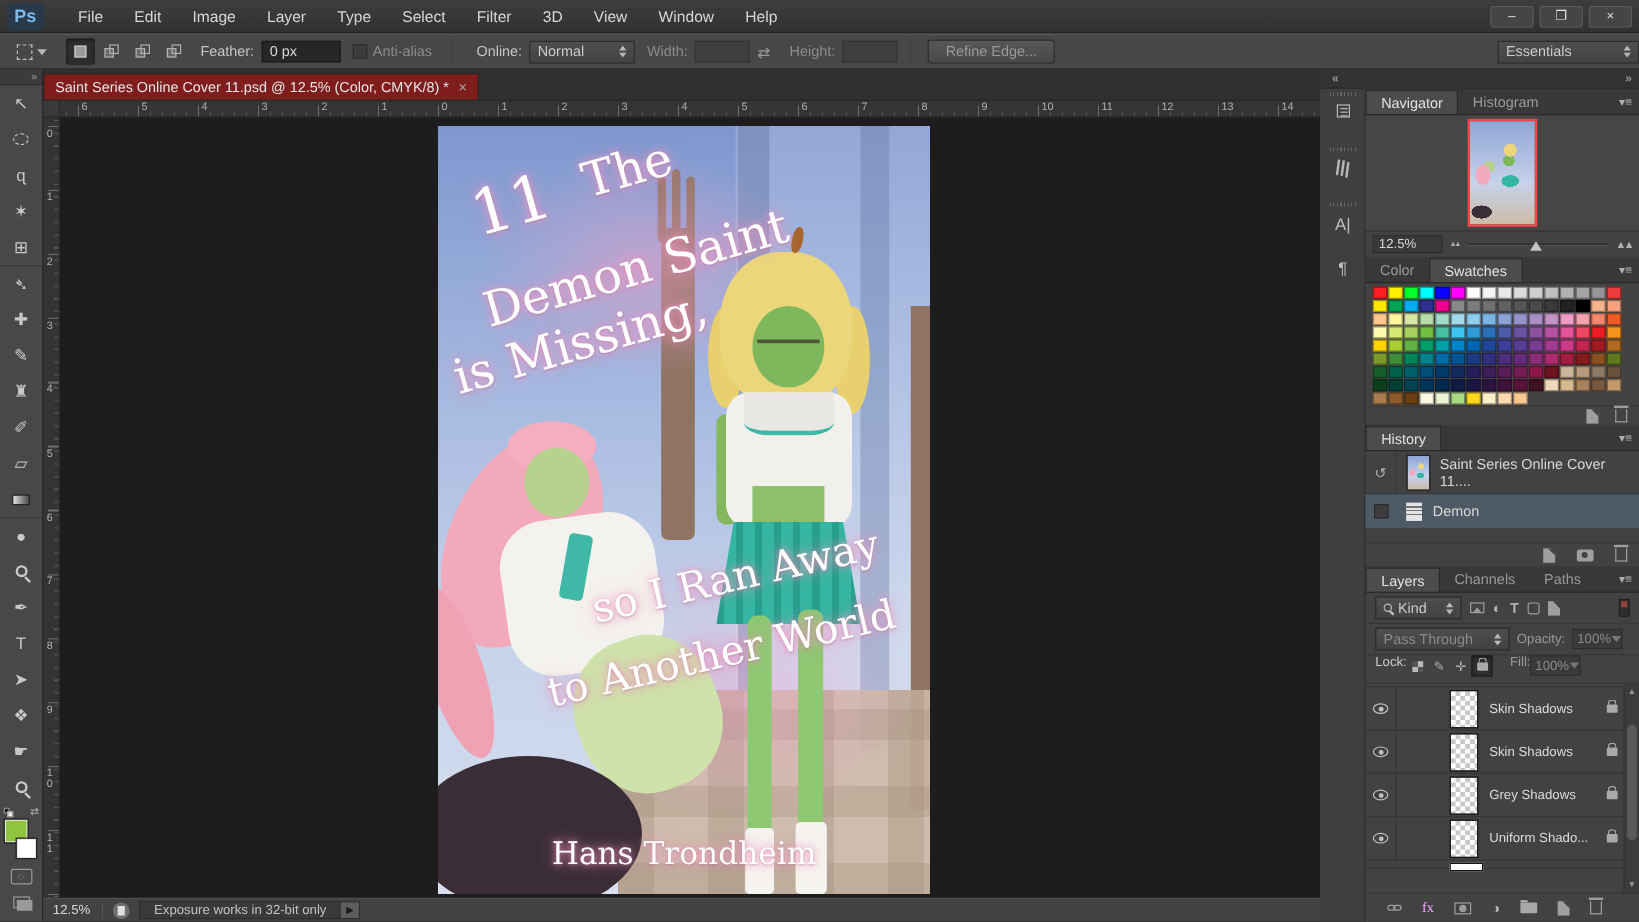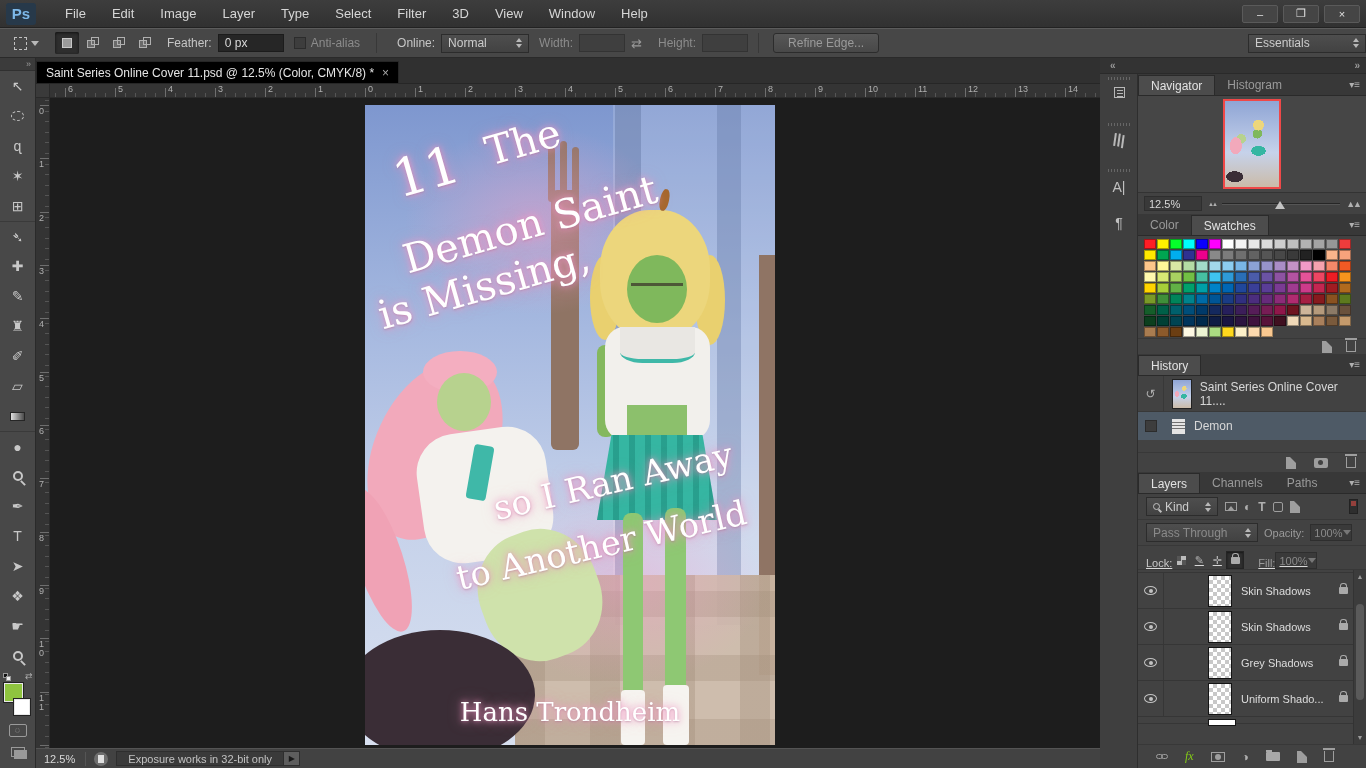--- a/index.html
+++ b/index.html
@@ -76,21 +76,21 @@
   #fg-swatch { position:absolute; left:1px; top:8px; width:19px; height:19px; border:1px solid #e8e8e8; outline:1px solid #222; }
   #bg-swatch { position:absolute; left:11px; top:24px; width:16px; height:16px; border:1px solid #e8e8e8; outline:1px solid #222; background:#fff; }
   .tool-small { height:22px; display:flex; align-items:center; justify-content:center; color:#b8b8b8; }
   .qm-rect { width:18px; height:13px; border:1px solid #9a9a9a; border-radius:2px; display:flex; align-items:center; justify-content:center; font-size:9px; color:#b8b8b8; }
   .icon-screenmode { width:14px; height:10px; border:1px solid #9a9a9a; position:relative; }
   .icon-screenmode::after { content:""; position:absolute; left:2px; top:2px; width:13px; height:9px; background:#9a9a9a; }
 
   
   #docarea { position:absolute; left:36px; top:58px; width:1064px; bottom:0; background:#1d1d1d; }
   #tabstrip { height:26px; background:#303030; border-bottom:1px solid #262626; display:flex; align-items:flex-end; }
-  #doctab { height:22px; background:#000000; border:1px solid #262626; border-bottom:none;
+  #doctab { height:22px; background:#7f1d1d; border:1px solid #262626; border-bottom:none;
     display:flex; align-items:center; padding:0 9px; gap:8px; color:#e4e4e4; font-size:12px; }
   #doctab .closex { color:#a8a8a8; font-size:12px; }
   #ruler-row { height:14px; display:flex; }
   #ruler-corner { width:14px; height:14px; background:#3a3a3a; border-right:1px solid #2a2a2a; border-bottom:1px solid #2a2a2a; }
   #hruler { position:relative; flex:1; height:14px; background:#343434; border-bottom:1px solid #2a2a2a; overflow:hidden;
     background-image:
       repeating-linear-gradient(90deg,#6e6e6e 0 1px,transparent 1px 50px),
       repeating-linear-gradient(90deg,#555 0 1px,transparent 1px 10px);
     background-size:100% 9px, 100% 4px; background-position:15px bottom, 5px bottom; background-repeat:repeat-x; }
   .hnum { position:absolute; top:0; font-size:9px; color:#b0b0b0; }
@@ -263,42 +263,42 @@
   #history-spacer { height:12px; }
   
   #layers-filter { height:26px; display:flex; align-items:center; gap:7px; padding:0 8px; border-bottom:1px solid #383838; }
   #kind-dd { width:72px; height:19px; gap:5px; }
   #layers-blend { height:26px; display:flex; align-items:center; padding:0 8px; gap:6px; border-bottom:1px solid #383838; }
   #blend-dd { width:112px; color:#8a8a8a; }
   .mini-label { color:#9a9a9a; font-size:11px; }
   .mini-val { width:42px; height:17px; background:#3a3a3a; border:1px solid #2e2e2e; color:#8a8a8a;
     font-size:11px; display:flex; align-items:center; justify-content:space-between; padding:0 3px; }
   .mini-val .caret-dn { border-top-color:#777; }
-  #layers-lock { height:24px; display:flex; align-items:flex-end; padding:0 8px; gap:0; border-bottom:1px solid #383838;text-decoration:underline; }
+  #layers-lock { height:24px; display:flex; align-items:flex-start; padding:0 8px; gap:0; border-bottom:1px solid #383838; }
   .lockslot { width:18px; height:18px; display:flex; align-items:center; justify-content:center; color:#b0b0b0; font-size:11px; }
   .lockslot.pressed { background:#2f2f2f; border:1px solid #242424; box-shadow:inset 0 1px 2px #191919; }
   #layers-list { flex:1; position:relative; overflow:hidden; }
   .lrow { display:flex; align-items:center; border-bottom:1px solid #363636; position:relative; padding-right:14px; }
   .lrow.group { height:22px; }
   .lrow.child { height:36px; }
   .eyecell { width:26px; align-self:stretch; display:flex; align-items:center; justify-content:center; border-right:1px solid #363636; }
   .exp-tri { width:0; height:0; border-left:5px solid transparent; border-right:5px solid transparent;
     border-top:6px solid #c8c8c8; margin:0 6px 0 22px; }
   .lname { font-size:11px; color:#dcdcdc; margin-left:9px; flex:1; }
   .lthumb { width:24px; height:32px; border:1px solid #141414; margin-left:44px;
     background:repeating-conic-gradient(#c8c8c8 0 25%, #ffffff 0 50%); background-size:8px 8px; }
   .locright { margin-left:auto; margin-right:4px; }
   #llist-scroll { position:absolute; right:0; top:0; bottom:0; width:13px; background:#3c3c3c; border-left:1px solid #333; }
   #llist-scroll .sarrow { position:absolute; left:0; width:12px; text-align:center; color:#9a9a9a; font-size:7px; }
   #llist-thumbbar { position:absolute; left:2px; top:34px; width:8px; height:96px; background:#5a5a5a; border-radius:4px; }
   .sliver { height:3px; border-bottom:1px solid #363636; }
   .sliver.bottomthumb { height:7px; position:relative; }
   .sliver.bottomthumb::after { content:""; position:absolute; left:70px; top:2px; width:26px; height:5px; background:#fff; border:1px solid #141414; }
   #layers-footer { height:24px; display:flex; align-items:center; gap:17px; padding:0 0 0 18px; border-top:1px solid #383838; background:#424242; }
-  .fx-label { color:#84cc16; font-size:12px; font-style:italic; font-family:"Liberation Serif", serif;text-align:right; }
+  .fx-label { color:#f0abfc; font-size:12px; font-family:"Liberation Serif", serif;text-align:right; }
   .half-circle { color:#b0b0b0; font-size:12px; }
 </style>
 </head>
 <body>
 
 <div id="menubar">
   <div id="ps-logo">Ps</div>
   <div id="menu-items">
       <div class="menu-item">File</div>
       <div class="menu-item">Edit</div>

